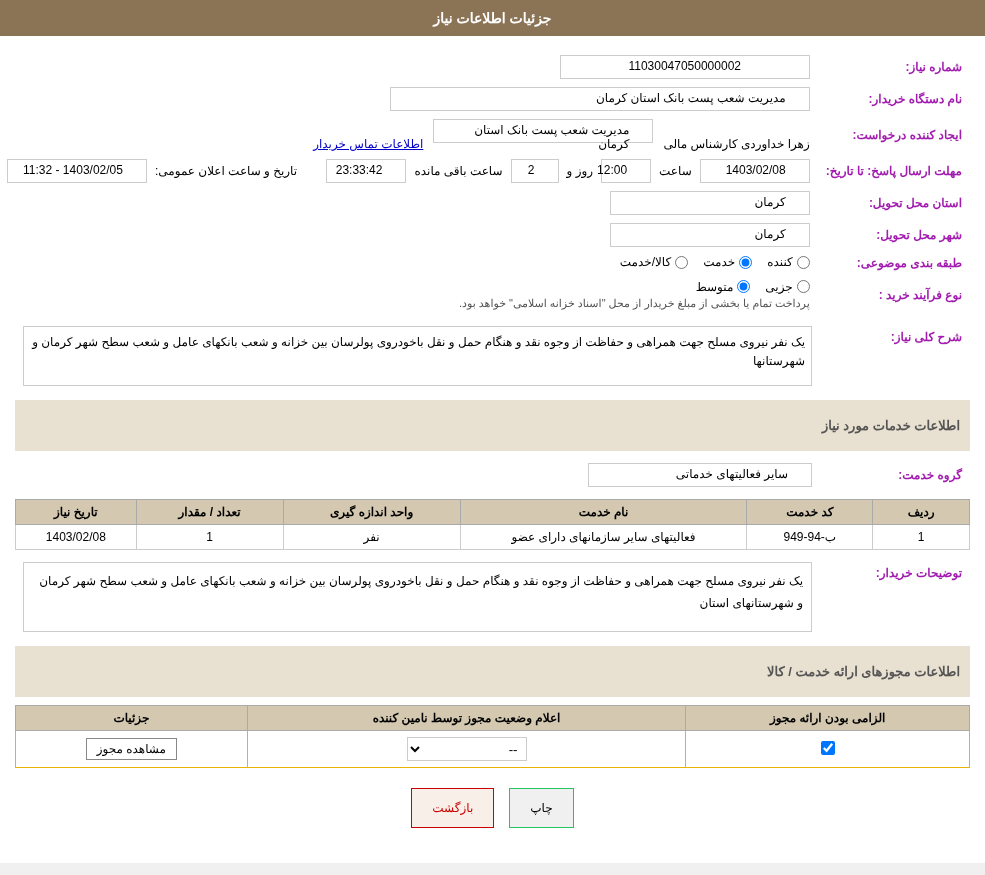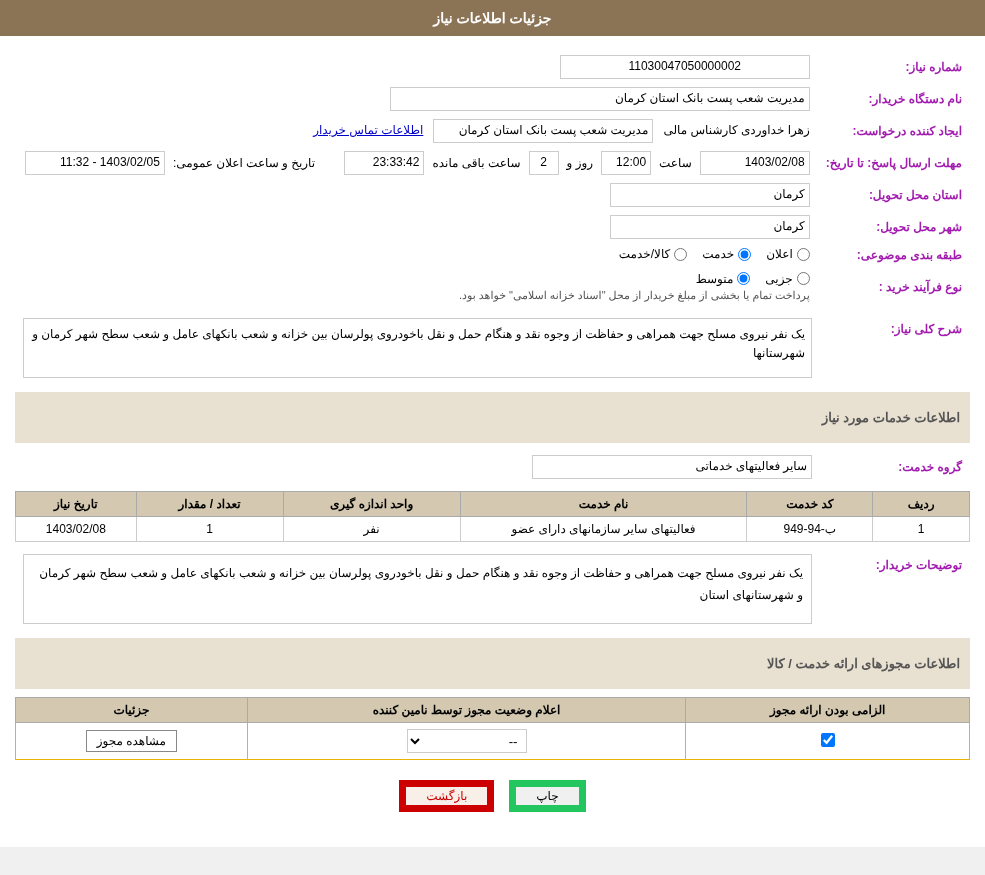--- a/index.html
+++ b/index.html
@@ -40,21 +40,21 @@
       color: #a21caf;
       font-weight: bold;
       white-space: nowrap;
       width: 150px;
     }
     .value-cell {
       text-align: right;
     }
     .input-box {
       border: 1px solid #ccc;
-      padding: 3px 4px;
+      padding: 3px 23px;
       background: #fff;
       height: 24px;
       display: inline-block;
     }
     .input-medium {
       width: 200px;
     }
     .link-blue {
       color: #0000cc;
       text-decoration: underline;
@@ -135,24 +135,24 @@
       padding: 5px 8px;
       text-align: center;
       font-weight: bold;
     }
     .permit-table td {
       border: 1px solid #eab308;
       padding: 6px 8px;
       text-align: center;
     }
     .btn {
-      padding: 2px 20px;
+      padding: 12px 20px;
       font-size: 12px;
       cursor: pointer;
-      border: 7px solid #22c55e;
+      border: 1px solid #22c55e;
       background: #f0f0f0;
       font-family: Tahoma, Arial, sans-serif;
     }
     .btn-primary {
       background: #f0f0f0;
       color: #000;
       text-align: center;
     }
     .btn-secondary {
       background: #f8f0e8;
@@ -251,21 +251,21 @@
         <td colspan="2" class="value-cell">
           <span class="input-box" style="width:200px;display:inline-block;">کرمان</span>
         </td>
       </tr>
       <tr>
         <td class="label-cell">طبقه بندی موضوعی:</td>
         <td colspan="2" class="value-cell">
           <div class="radio-group">
             <div class="radio-item">
               <input type="radio" name="tabaghe" style="">
-              <span>اعلان</span>
+              <span>کننده</span>
             </div>
             <div class="radio-item">
               <input type="radio" name="tabaghe" checked="" style="">
               <span>خدمت</span>
             </div>
             <div class="radio-item">
               <input type="radio" name="tabaghe" style="">
               <span>کالا/خدمت</span>
             </div>
           </div>
@@ -302,21 +302,21 @@
     </tbody>
       </table>
 
     <div class="section-divider">اطلاعات خدمات مورد نیاز</div>
 
     <table class="info-table">
       <tbody>
           <tr>
         <td class="label-cell">گروه خدمت:</td>
         <td class="value-cell">
-          <span class="input-box" style="width:280px;display:inline-block;font-family:Liberation Serif, serif;">سایر فعالیتهای خدماتی</span>
+          <span class="input-box" style="width:224px;display:inline-block;">سایر فعالیتهای خدماتی</span>
         </td>
       </tr>
     </tbody>
       </table>
 
     <table class="data-grid">
       <thead>
         <tr>
           <th>ردیف</th>
           <th>کد خدمت</th>

